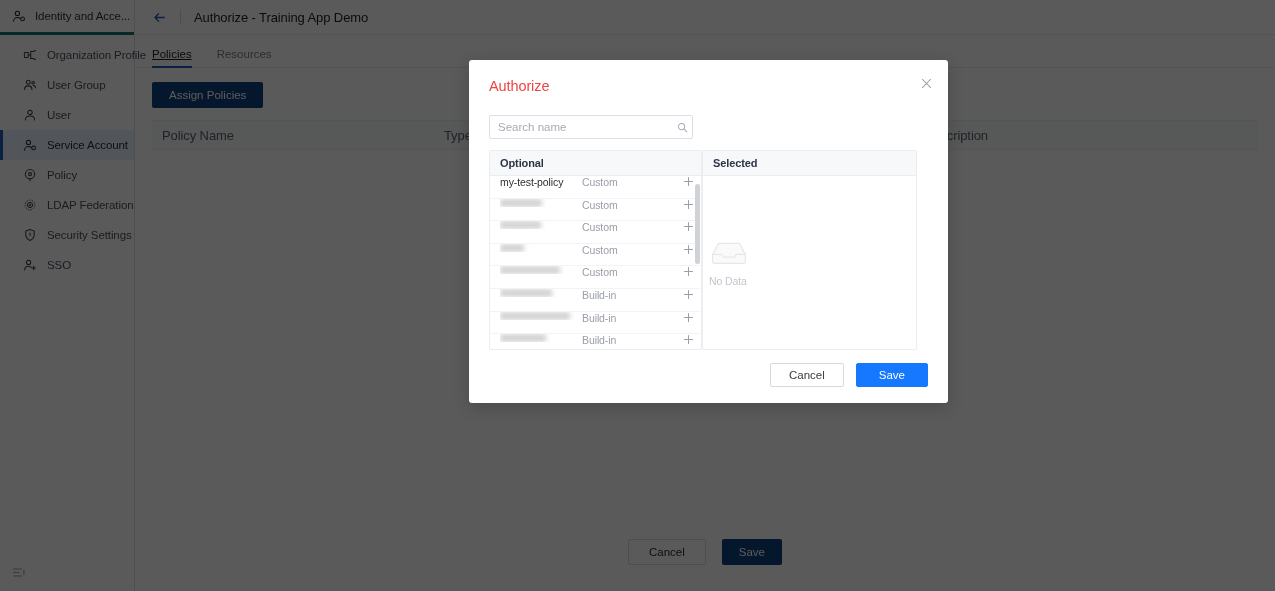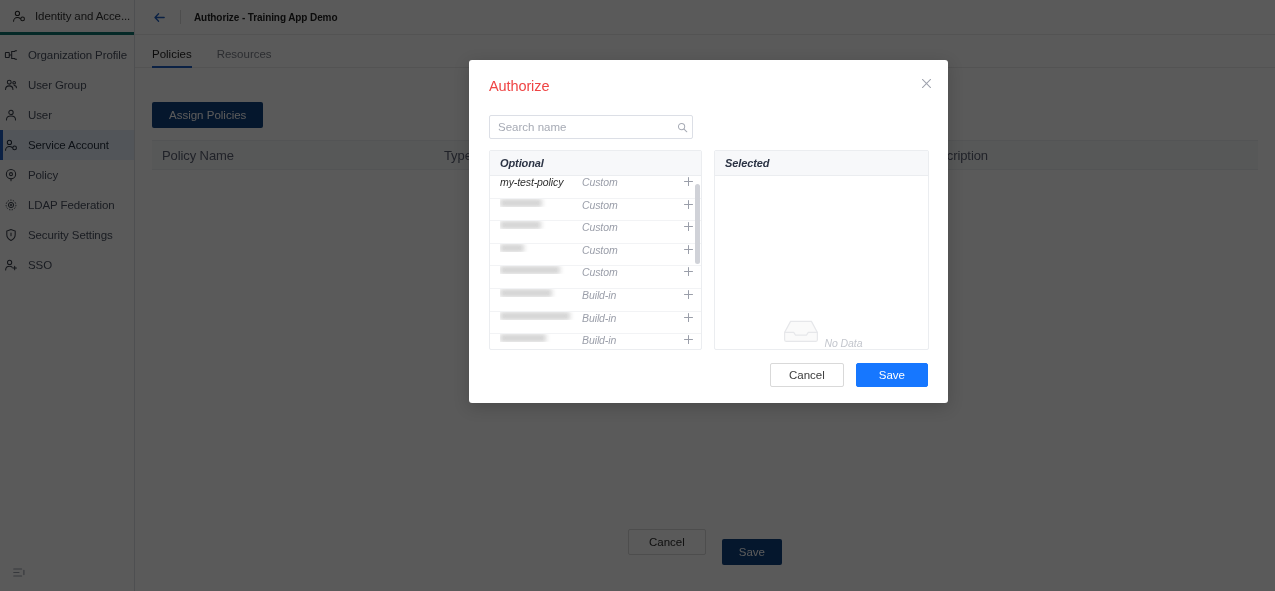--- a/index.html
+++ b/index.html
@@ -37,21 +37,21 @@
     font-size: 11.5px; color: #333333;
     white-space: nowrap; overflow: hidden;
     letter-spacing: -0.1px;
   }
   .nav { padding-top: 5px; }
   .nav-item {
     position: relative;
     height: 30px;
     display: flex; align-items: center;
     gap: 10px;
-    padding-left: 4px;
+    padding-left: 23px;
     cursor: pointer;
   }
   .nav-item .nav-label {
     font-size: 11.5px;
     color: #4a5160;
     white-space: nowrap;
     letter-spacing: -0.1px;
   }
   .nav-item.active {
     background: #e9f1fc;
@@ -91,58 +91,57 @@
   }
   .back-arrow {
     width: 15px; height: 15px;
     display: flex; align-items: center; justify-content: center;
     cursor: pointer;
   }
   .hdr-divider {
     width: 1px; height: 14px; background: #d9d9d9;
   }
   .page-title {
-    font-size: 10px; font-weight: bold; color: #1f1f1f;
+    font-size: 13px; font-weight: normal; color: #1f1f1f;
     letter-spacing: -0.1px;
   }
   .tabs {
     height: 33px;
     display: flex; align-items: flex-end;
     padding-left: 17px;
     border-bottom: 1px solid #ececec;
     gap: 25px;
   }
   .tab {
     position: relative;
     font-size: 11.5px; color: #7b7f88;
     padding-bottom: 7px;
     cursor: pointer;
   }
-  .tab.active { color: #1f1f1f; }
+  .tab.active { color: #1f1f1f; text-decoration: underline; }
   .tab.active::after {
     content: "";
     position: absolute; left: 0; bottom: -1px;
     width: 100%; height: 2px;
     background: #1f5fc0;
   }
   .toolbar {
     padding: 14px 0 12px 17px;
   }
   .btn {
     font-family: "Liberation Sans", sans-serif;
     border: 1px solid transparent;
     cursor: pointer;
     font-size: 11.5px;
     border-radius: 2px;
   }
   .btn-primary-dark {
     background: #10417f;
     color: #ffffff;
     padding: 6px 16px;
-    margin-top: 20px;
   }
   .table-head {
     margin: 0 17px;
     height: 30px;
     background: #f7f8fa;
     display: flex; align-items: center;
     border-top: 1px solid #ebedf0;
     border-bottom: 1px solid #ebedf0;
   }
   .th {
@@ -218,21 +217,21 @@
   .search-wrap input::placeholder { color: #a7abb5; }
   .search-icon {
     width: 20px; height: 100%;
     display: flex; align-items: center; justify-content: center;
     cursor: pointer;
   }
 
   .panels {
     position: absolute; left: 20px; top: 90px;
     width: 440px; height: 200px;
-    display: flex; gap: 12px; font-style: italic;
+    display: flex; 
   }
   .panel {
     border: 1px solid #ebedf0;
     border-radius: 2px;
     background: #ffffff;
     display: flex; flex-direction: column;
     overflow: hidden;
   }
   .panel.optional { width: 213px; }
   .panel.selected { width: 215px; }
@@ -293,23 +292,23 @@
   .opt-scrollbar {
     position: absolute;
     right: 1px; top: 8px;
     width: 5px; height: 80px;
     background: #d0d2d8;
     border-radius: 3px;
     cursor: pointer;
   }
   .no-data {
     position: absolute;
-    left: 0; top: 0; width: 100%; height: 100%;
-    display: flex; flex-direction: row;
-    align-items: flex-end; justify-content: center;
+    left: 6px; top: 0; width: 100%; height: 100%;
+    display: flex; flex-direction: column;
+    align-items: flex-start; justify-content: center;
     gap: 4px;
   }
   .no-data-label {
     font-size: 10.5px; color: #c3c6cd;
     letter-spacing: -0.1px;
   }
   .modal-footer {
     position: absolute;
     right: 20px; bottom: 16px;
     display: flex; gap: 12px;

